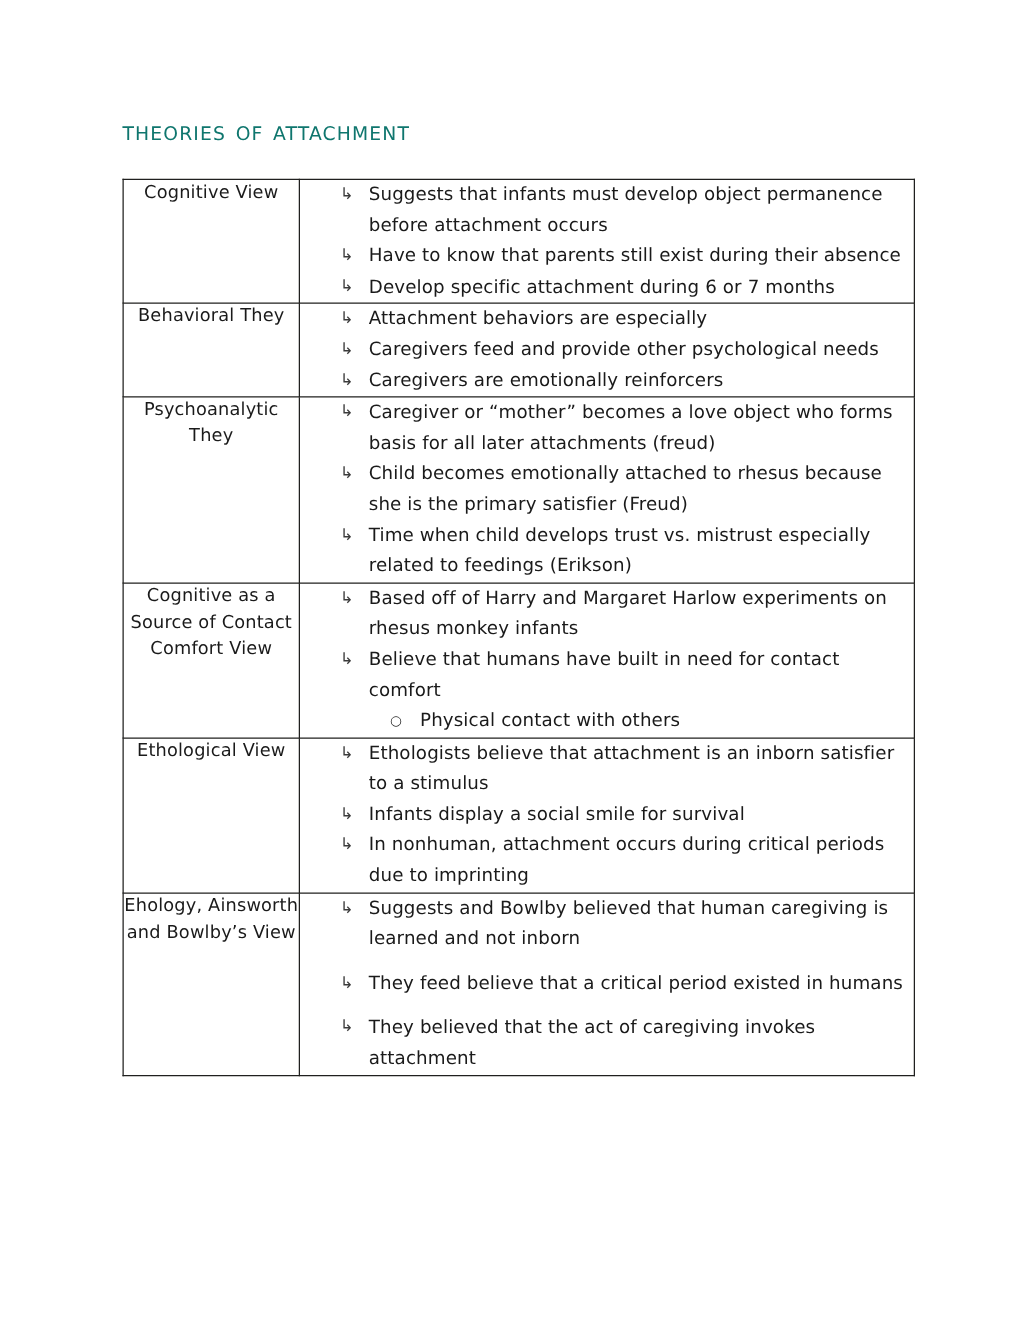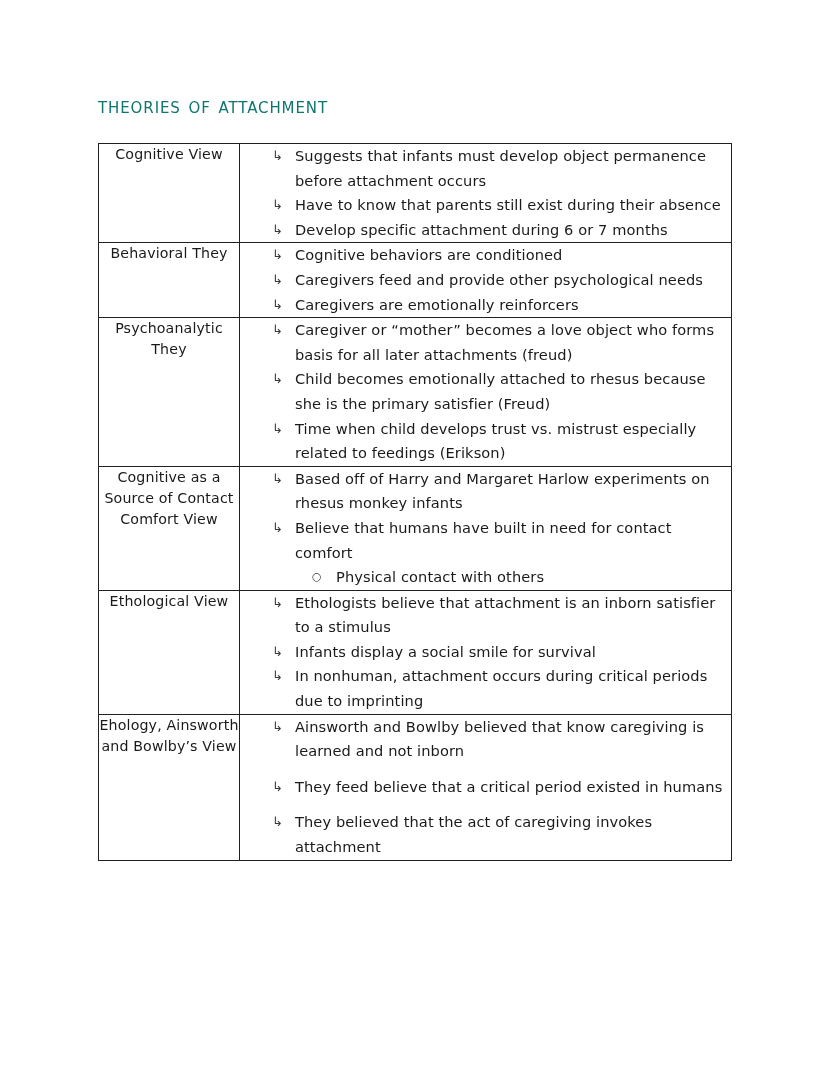--- a/index.html
+++ b/index.html
@@ -167,21 +167,21 @@
           </ul>
         </td>
       </tr>
 
       <tr>
         <td class="label-cell">Behavioral They</td>
         <td class="content-cell">
           <ul class="bullets">
             <li>
               <span class="marker">↳</span>
-              <span>Cognitive behaviors are conditioned</span>
+              <span>Attachment behaviors are especially</span>
             </li>
             <li>
               <span class="marker">↳</span>
               <span>Caregivers feed and provide other psychological needs</span>
             </li>
             <li>
               <span class="marker">↳</span>
               <span>Caregivers are emotionally reinforcers</span>
             </li>
           </ul>
@@ -249,21 +249,21 @@
           </ul>
         </td>
       </tr>
 
       <tr>
         <td class="label-cell">Ehology, Ainsworth and Bowlby’s View</td>
         <td class="content-cell">
           <ul class="bullets spaced">
             <li>
               <span class="marker">↳</span>
-              <span>Ainsworth and Bowlby believed that know caregiving is  learned and not inborn</span>
+              <span>Suggests and Bowlby believed that human caregiving is  learned and not inborn</span>
             </li>
             <li>
               <span class="marker">↳</span>
               <span>They feed believe that a critical period existed in humans</span>
             </li>
             <li>
               <span class="marker">↳</span>
               <span>They believed that the act of caregiving invokes attachment</span>
             </li>
           </ul>

